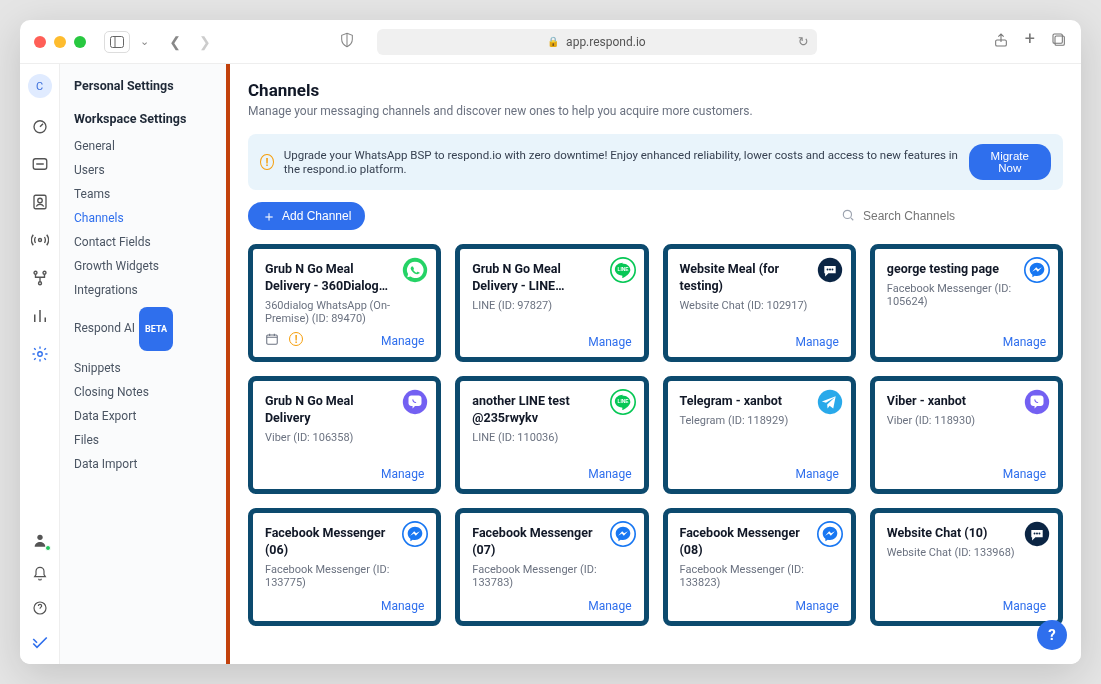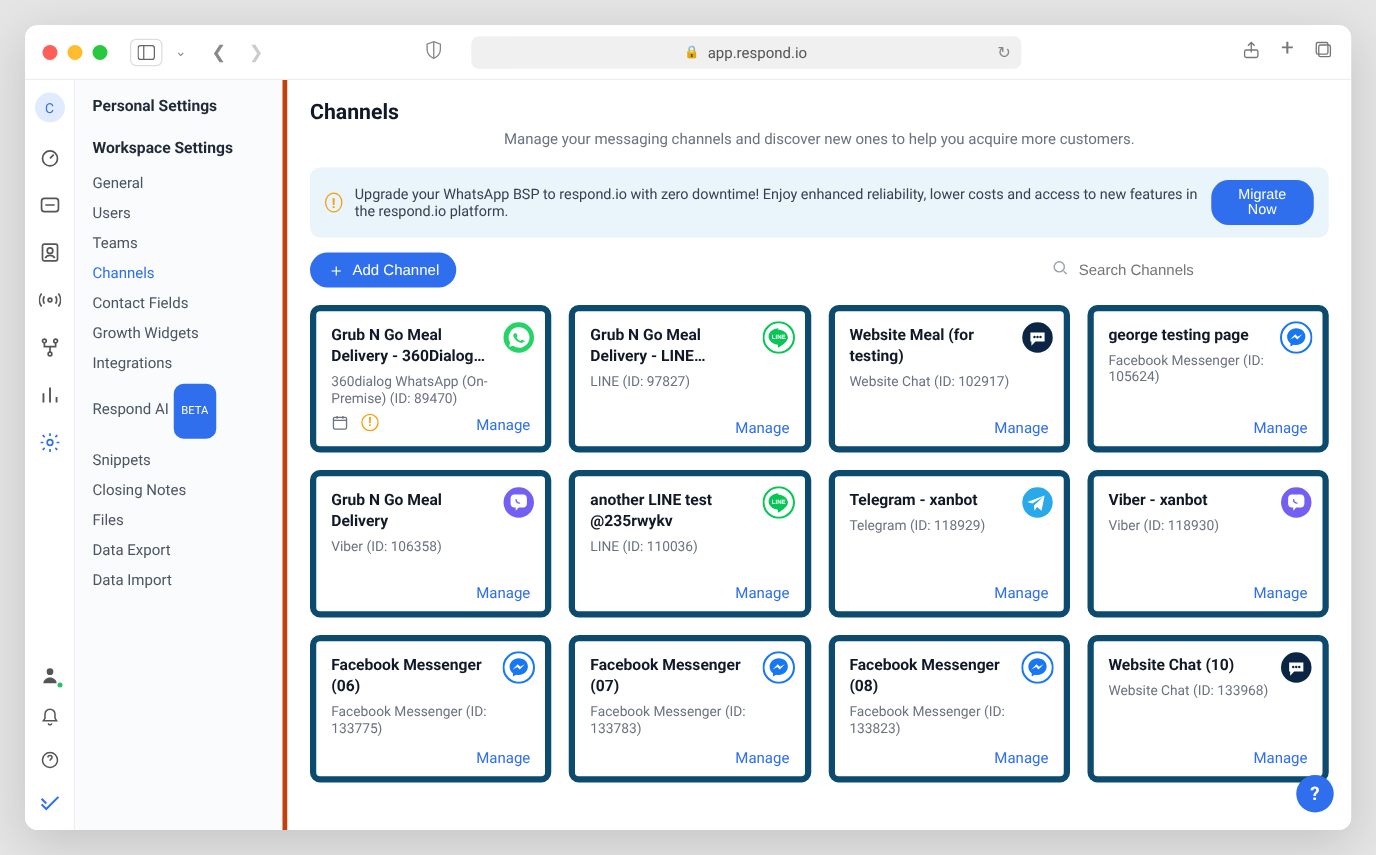--- a/index.html
+++ b/index.html
@@ -21,24 +21,24 @@
 .rail .avatar{width:24px;height:24px;border-radius:50%;background:#e0ebff;display:flex;align-items:center;justify-content:center;font-size:11px;color:#3a6fdc;}
 .rail .ic{width:20px;height:20px;display:flex;align-items:center;justify-content:center;font-size:15px;color:#555;cursor:pointer;}
 .rail .ic.active{color:#2f6fed;}
 .rail .spacer{flex:1;}
 .rail .bot{display:flex;flex-direction:column;align-items:center;gap:14px;padding-bottom:12px;color:#666;}
 .settings-panel{width:170px;background:#fafbfc;border-right:4px solid #c2410c;padding:14px 0 0 14px;font-size:12px;overflow:auto;}
 .settings-panel .section-title{font-weight:700;color:#1f2937;margin-bottom:8px;font-size:12.5px;}
 .settings-panel .item{padding:5px 0;color:#4b5563;cursor:pointer;}
 .settings-panel .item.active{color:#2f6fed;}
 .settings-panel .section2{margin-top:18px;}
-.badge-beta{display:inline-block;background:#2f6fed;color:#fff;font-size:9px;padding:17px 6px;border-radius:8px;margin-left:4px;font-weight:400;}
+.badge-beta{display:inline-block;background:#2f6fed;color:#fff;font-size:9px;padding:17px 6px;border-radius:8px;margin-left:4px;font-weight:700;}
 .main{flex:1;background:#fff;overflow:auto;padding:16px 18px 0 18px;}
 .page-title{font-size:17px;font-weight:700;color:#111827;}
-.page-sub{font-size:12px;color:#6b7280;margin-top:4px;text-align:center;}
+.page-sub{font-size:12px;color:#6b7280;margin-top:4px;}
 .banner{margin-top:16px;background:#e9f4fb;border-radius:8px;padding:10px 12px;display:flex;align-items:center;gap:10px;font-size:11.5px;color:#374151;}
 .banner .warn{width:16px;height:16px;border:1.5px solid #f59e0b;border-radius:50%;color:#f59e0b;font-size:11px;display:flex;align-items:center;justify-content:center;font-weight:700;}
 .banner .migrate{margin-left:auto;background:#2f6fed;color:#fff;border:none;border-radius:14px;padding:6px 14px;font-size:11.5px;cursor:pointer;}
 .toolbar{margin-top:12px;display:flex;align-items:center;}
 .add-btn{background:#2f6fed;color:#fff;border:none;border-radius:16px;padding:7px 14px;font-size:12px;display:flex;align-items:center;gap:6px;cursor:pointer;}
 .search-wrap{margin-left:auto;display:flex;align-items:center;gap:8px;color:#9ca3af;font-size:12px;}
 .search-wrap .mag{font-size:13px;}
 .search-input{border:none;outline:none;font-size:12px;color:#6b7280;background:transparent;width:200px;}
 .grid{margin-top:14px;display:grid;grid-template-columns:repeat(4,1fr);gap:14px;}
 .card{border:5px solid #0c4a6e;border-radius:8px;padding:12px 12px 8px 12px;position:relative;min-height:118px;display:flex;flex-direction:column;}
@@ -188,22 +188,22 @@
           <div class="item"><span>General</span></div>
           <div class="item"><span>Users</span></div>
           <div class="item"><span>Teams</span></div>
           <div class="item active"><span>Channels</span></div>
           <div class="item"><span>Contact Fields</span></div>
           <div class="item"><span>Growth Widgets</span></div>
           <div class="item"><span>Integrations</span></div>
           <div class="item"><span>Respond AI</span><span class="badge-beta">BETA</span></div>
           <div class="item"><span>Snippets</span></div>
           <div class="item"><span>Closing Notes</span></div>
+          <div class="item"><span>Data Export</span></div>
           <div class="item"><span>Files</span></div>
-          <div class="item"><span>Data Export</span></div>
           <div class="item"><span>Data Import</span></div>
         </div>
     </div>
 
     <div class="main">
       <div class="page-title">Channels</div>
       <div class="page-sub">Manage your messaging channels and discover new ones to help you acquire more customers.</div>
 
       <div class="banner">
         <span class="warn">!</span>

